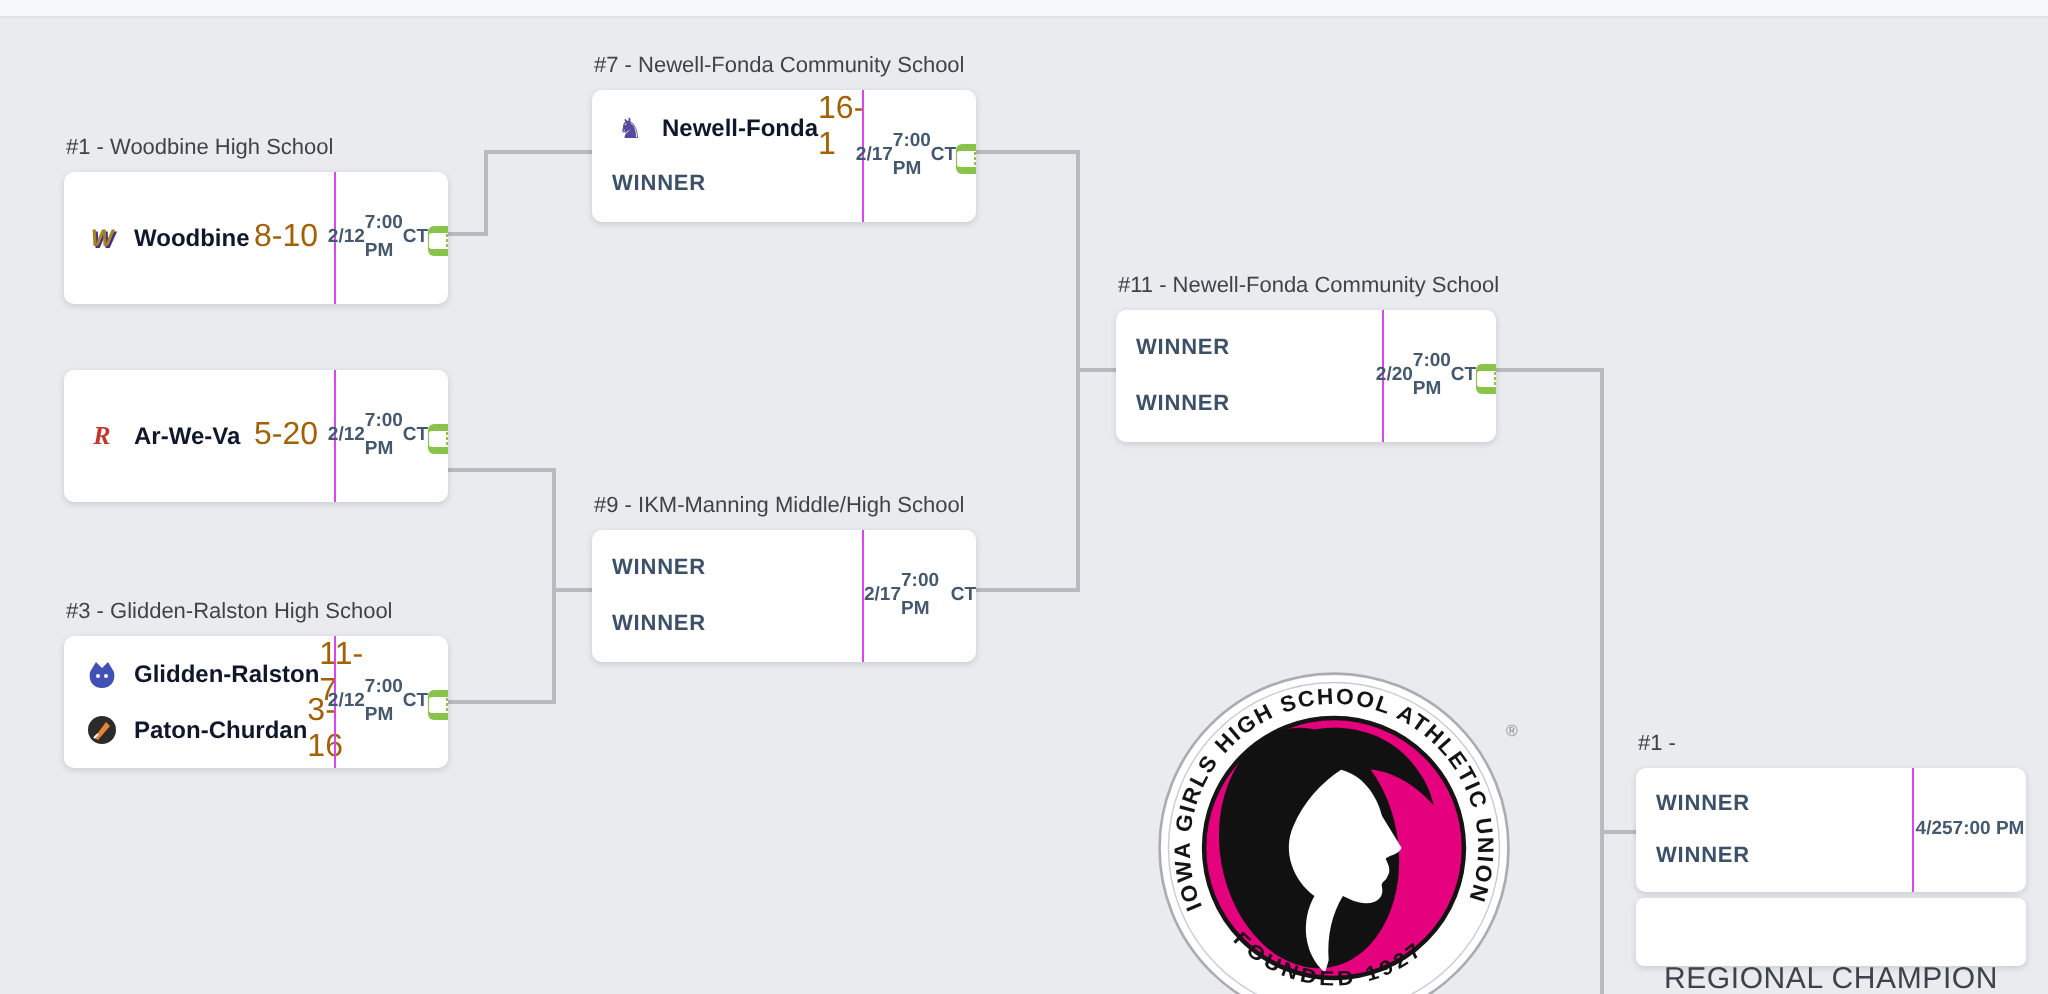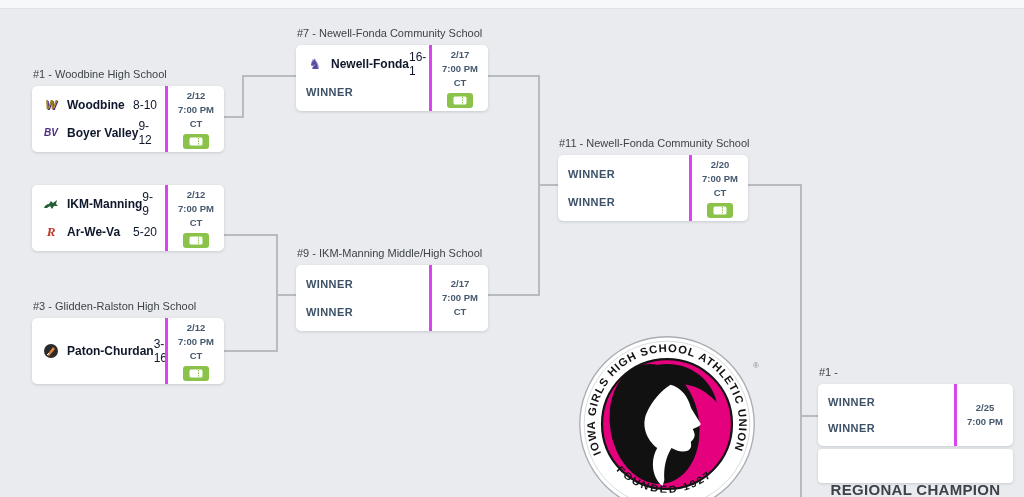--- a/index.html
+++ b/index.html
@@ -13,33 +13,33 @@
 
   
   .match{position:absolute;}
   .mtitle{font-size:11px;font-weight:normal;color:#3e4348;white-space:nowrap;margin:0 0 6px 1px;}
   .card{background:#fff;border-radius:5px;box-shadow:0 1px 3px rgba(25,35,45,.16);display:flex;width:192px;height:66px;overflow:hidden;}
   .teams{flex:1;display:flex;flex-direction:column;justify-content:space-evenly;padding:3px 0;min-width:0;}
   .trow{display:flex;align-items:center;padding:0 8px 0 10px;height:22px;}
   .ticon{width:18px;display:flex;justify-content:center;align-items:center;margin-right:7px;flex:0 0 18px;}
   .tname{font-size:12px;font-weight:bold;color:#0f172a;white-space:nowrap;}
   .winner{font-size:11px;font-weight:bold;color:#3c5168;letter-spacing:.4px;text-align:center;}
-  .trec{margin-left:auto;font-size:12px;color:#0f172a;}
-  .when{width:56px;border-left:3px solid #d946ef;display:flex;flex-direction:column;align-items:center;justify-content:center;padding:3px 0;flex:0 0 56px;}
+  .trec{margin-left:auto;font-size:16px;color:#a16207;}
+  .when{width:56px;border-left:1px solid #d946ef;display:flex;flex-direction:row;align-items:center;justify-content:center;padding:3px 0;flex:0 0 56px;}
   .wdate,.wtime,.wtz{font-size:9.5px;font-weight:bold;color:#44586e;line-height:1.45;}
   .tbtn{width:26px;height:15px;background:#8bc34a;border:none;border-radius:3px;display:flex;align-items:center;justify-content:center;margin-top:3px;cursor:pointer;padding:0;}
 
   .logo-w{font:italic bold 12px "Liberation Sans",sans-serif;color:#a08423;text-shadow:1px 1px 0 #4b2e83;}
   .logo-bv{font:italic bold 10px "Liberation Sans",sans-serif;color:#4b2e83;}
   .logo-nf{font-size:14px;color:#564a9e;line-height:1;}
   .logo-awv{font:italic bold 13px "Liberation Serif",serif;color:#c0392b;}
 
   
   .result-box{position:absolute;left:818px;top:449px;width:195px;height:34px;background:#fff;border-radius:4px;box-shadow:0 1px 3px rgba(25,35,45,.16);}
-  .champ-label{position:absolute;left:818px;top:481px;width:195px;text-align:center;font-size:15px;font-weight:bold;color:#3d434a;letter-spacing:.3px;}
+  .champ-label{position:absolute;left:818px;top:481px;width:195px;text-align:center;font-size:15px;font-weight:normal;color:#3d434a;letter-spacing:.3px;}
 
   
   .seal-wrap{position:absolute;left:578px;top:335px;width:178px;height:178px;}
   .reg-mark{position:absolute;left:753px;top:361px;font-size:8px;color:#8a8f94;}
 </style>
 </head>
 <body>
 
 <div id="stage">
   <div class="top-strip"></div>
@@ -63,54 +63,38 @@
     <div class="mtitle">#1 - Woodbine High School</div>
     <div class="card">
       <div class="teams">
         <div class="trow">
           <span class="ticon">
               <span class="logo-w">W</span>
             </span>
           <span class="tname">Woodbine</span>
           <span class="trec">8-10</span>
         </div>
-        <div class="trow">
-          <span class="ticon">
-              <span class="logo-bv">BV</span>
-            </span>
-          <span class="tname">Boyer Valley</span>
-          <span class="trec">9-12</span>
-        </div>
       </div>
       <div class="when">
         <span class="wdate">2/12</span>
         <span class="wtime">7:00 PM</span>
         <span class="wtz">CT</span>
         <button class="tbtn">
           <svg width="14" height="9">
               <rect x="0.5" y="0.5" width="13" height="8" rx="1.5" fill="#ffffff"></rect>
               <line x1="9.5" y1="1" x2="9.5" y2="8" stroke="#8bc34a" stroke-width="1" stroke-dasharray="1.5,1"></line>
             </svg>
         </button>
       </div>
     </div>
   </div>
 
   <div class="match" style="left:32px;top:185px">
     <div class="card">
       <div class="teams">
-        <div class="trow">
-          <span class="ticon">
-            <svg width="16" height="16" viewBox="0 0 16 16">
-                <path d="M1,12 C2,9 4,8 6,8 L8,5 L10,7 L14,4 L13,8 L15,10 L11,10 L9,13 L7,10 L4,12 Z" fill="#275e38"></path>
-              </svg>
-          </span>
-          <span class="tname">IKM-Manning</span>
-          <span class="trec">9-9</span>
-        </div>
         <div class="trow">
           <span class="ticon">
               <span class="logo-awv">R</span>
             </span>
           <span class="tname">Ar-We-Va</span>
           <span class="trec">5-20</span>
         </div>
       </div>
       <div class="when">
         <span class="wdate">2/12</span>
@@ -123,20 +107,31 @@
             </svg>
         </button>
       </div>
     </div>
   </div>
 
   <div class="match" style="left:32px;top:300px">
     <div class="mtitle">#3 - Glidden-Ralston High School</div>
     <div class="card">
       <div class="teams">
+        <div class="trow">
+          <span class="ticon">
+            <svg width="16" height="16" viewBox="0 0 16 16">
+                <path d="M2,7 L5,2 L8,5 L11,2 L14,7 C15,12 12,15 8,15 C4,15 1,12 2,7 Z" fill="#4050b5"></path>
+                <circle cx="6" cy="9" r="1" fill="#fff"></circle>
+                <circle cx="10" cy="9" r="1" fill="#fff"></circle>
+              </svg>
+          </span>
+          <span class="tname">Glidden-Ralston</span>
+          <span class="trec">11-7</span>
+        </div>
         <div class="trow">
           <span class="ticon">
             <svg width="16" height="16" viewBox="0 0 16 16">
                 <circle cx="8" cy="8" r="7" fill="#2b2b2b"></circle>
                 <polygon points="4,12 10,4 12,6 6,13" fill="#e8833a"></polygon>
                 <line x1="4" y1="12" x2="6" y2="10" stroke="#fff" stroke-width="1"></line>
               </svg>
           </span>
           <span class="tname">Paton-Churdan</span>
           <span class="trec">3-16</span>
@@ -234,21 +229,21 @@
     <div class="card" style="width:195px;height:62px">
       <div class="teams">
         <div class="trow">
           <span class="winner">WINNER</span>
         </div>
         <div class="trow">
           <span class="winner">WINNER</span>
         </div>
       </div>
       <div class="when">
-        <span class="wdate">2/25</span>
+        <span class="wdate">4/25</span>
         <span class="wtime">7:00 PM</span>
       </div>
     </div>
   </div>
 
 
   <div class="result-box"></div>
   <div class="champ-label">REGIONAL CHAMPION</div>
 
   <div class="seal-wrap">

